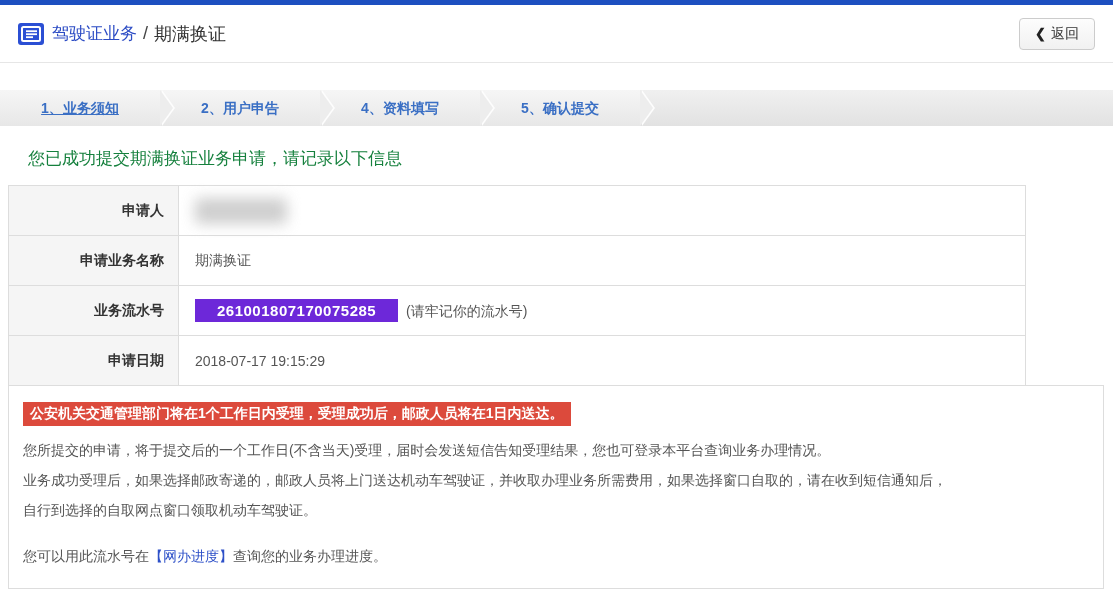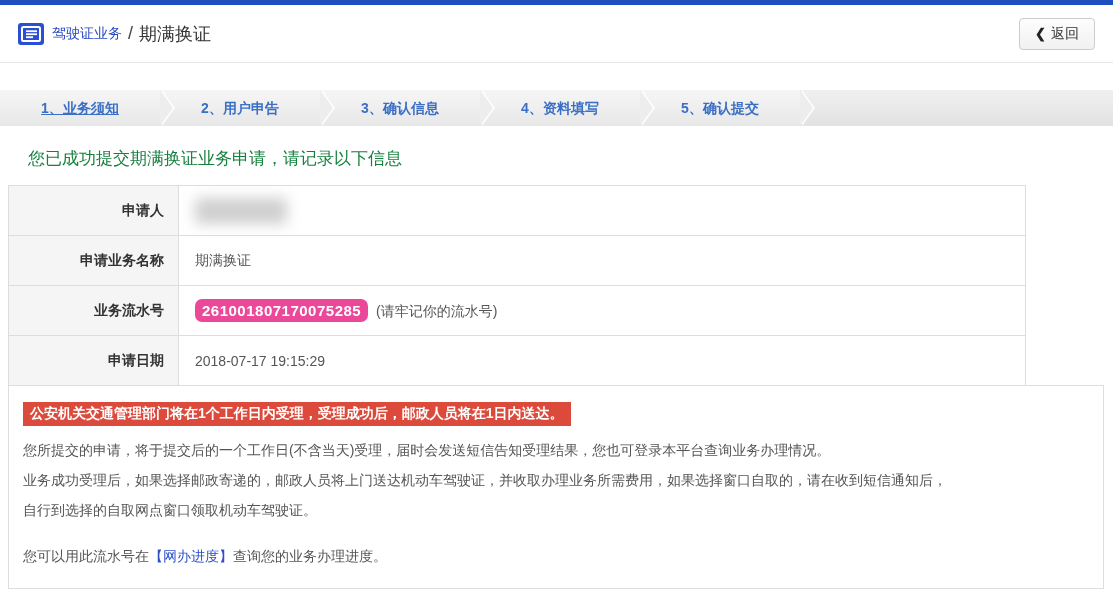--- a/index.html
+++ b/index.html
@@ -4,21 +4,21 @@
 <style>
   * { box-sizing: border-box; margin: 0; padding: 0; }
   html,body { width: 1113px; height: 593px; background: #fff; overflow: hidden;
     font-family: "Liberation Sans", sans-serif; }
 
   .topbar { height: 5px; background: #1d4fc0; }
 
   .header { height: 58px; display: flex; align-items: center; padding: 0 18px;
     border-bottom: 1px solid #e6e6e6; background: #fff; }
   .hicon { width: 26px; height: 22px; margin-right: 8px; display: inline-block; }
-  .title-section { color: #2b4bc4; font-size: 14px; }
+  .title-section { color: #2b4bc4; font-size: 17px; }
   .title-sep { color: #444; font-size: 18px; margin: 0 6px; }
   .title-page { color: #333; font-size: 18px; }
   .header-spacer { flex: 1; }
   .back-btn { display: inline-flex; align-items: center; gap: 5px; cursor: pointer;
     background: linear-gradient(180deg,#fdfdfd,#f1f1f1); border: 1px solid #ccc;
     border-radius: 4px; padding: 6px 15px; font-size: 14px; color: #333;
     font-family: "Liberation Sans", sans-serif; }
   .back-chev { font-weight: bold; font-size: 13px; color: #222; }
 
   .steps { margin-top: 27px; height: 36px; display: flex;
@@ -43,22 +43,22 @@
 
   .result-heading { margin: 21px 28px 15px; font-size: 17px; color: #15803d; }
 
   .info-table { width: 1018px; margin: 0 8px; border-collapse: collapse; }
   .info-table td { border: 1px solid #ddd; height: 50px; font-size: 14px; }
   .info-table td.lbl { width: 170px; background: #f5f5f5; text-align: right;
     padding-right: 14px; font-weight: bold; color: #333; }
   .info-table td.val { padding-left: 16px; color: #555; }
   .blur-blob { width: 92px; height: 26px; border-radius: 4px;
     background: #bfbfbf; filter: blur(7px); opacity: .75; }
-  .serial-badge { display: inline-block; background: #ec4899; color: #fff;
-    font-weight: bold; font-size: 15px; padding: 3px 7px; letter-spacing: .5px; border-radius: 7px; }
+  .serial-badge { display: inline-block; background: #6d28d9; color: #fff;
+    font-weight: bold; font-size: 15px; padding: 3px 22px; letter-spacing: .5px; }
   .serial-note { color: #555; margin-left: 4px; }
 
   .panel { width: 1096px; margin: -1px 8px 0; border: 1px solid #ddd;
     padding: 16px 6px 10px; background: #fff; height: 204px; }
   .alert-banner { display: inline-block; background: #dc4a3c; color: #fff;
     font-weight: bold; font-size: 14px; padding: 3px 7px; margin: 0 0 9px 8px; }
   .panel p { font-size: 14px; color: #555; line-height: 30px; margin: 0 8px; }
   .panel p.progress-line { margin-top: 16px; }
   .progress-link { color: #2d50c8; cursor: pointer; }
 </style>
@@ -83,21 +83,20 @@
   <span class="header-spacer"></span>
   <button class="back-btn">
     <span class="back-chev">❮</span>
     <span>返回</span>
   </button>
 </div>
 
 <div class="steps">
   <div class="step"><span>1、业务须知</span></div>
   <div class="step"><span>2、用户申告</span></div>
-  <div class="step"><span>3、确认信息</span></div>
   <div class="step"><span>4、资料填写</span></div>
   <div class="step"><span>5、确认提交</span></div>
   <div class="step-filler"></div>
 </div>
 
 <div class="result-heading">您已成功提交期满换证业务申请，请记录以下信息</div>
 
 <table class="info-table">
   <tbody>
       <tr>

